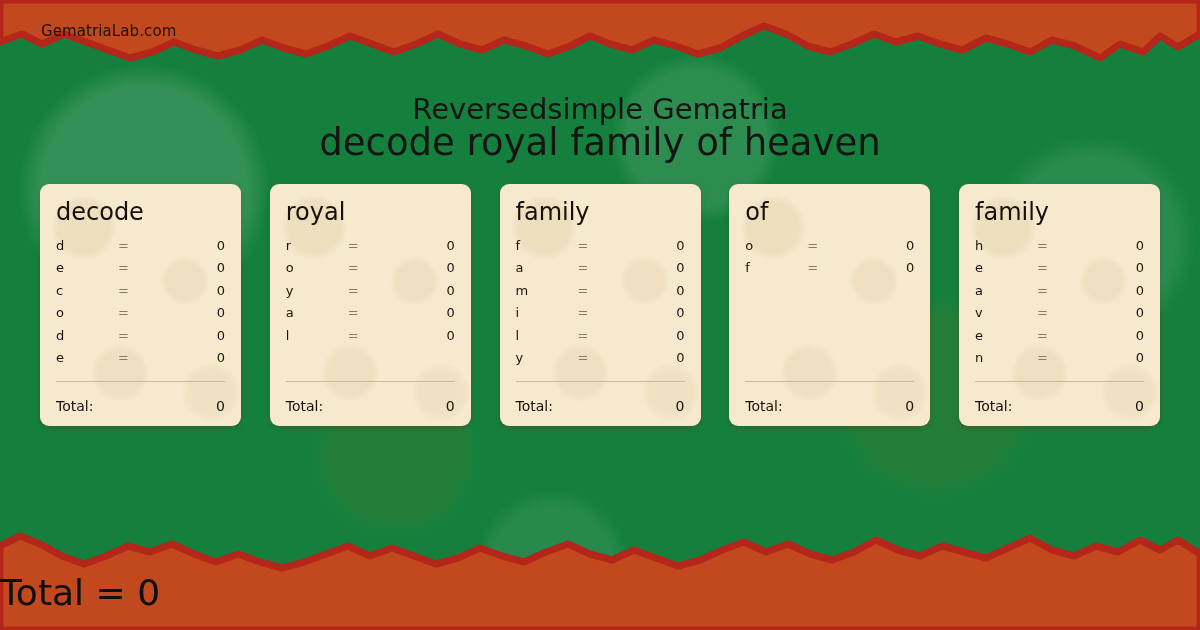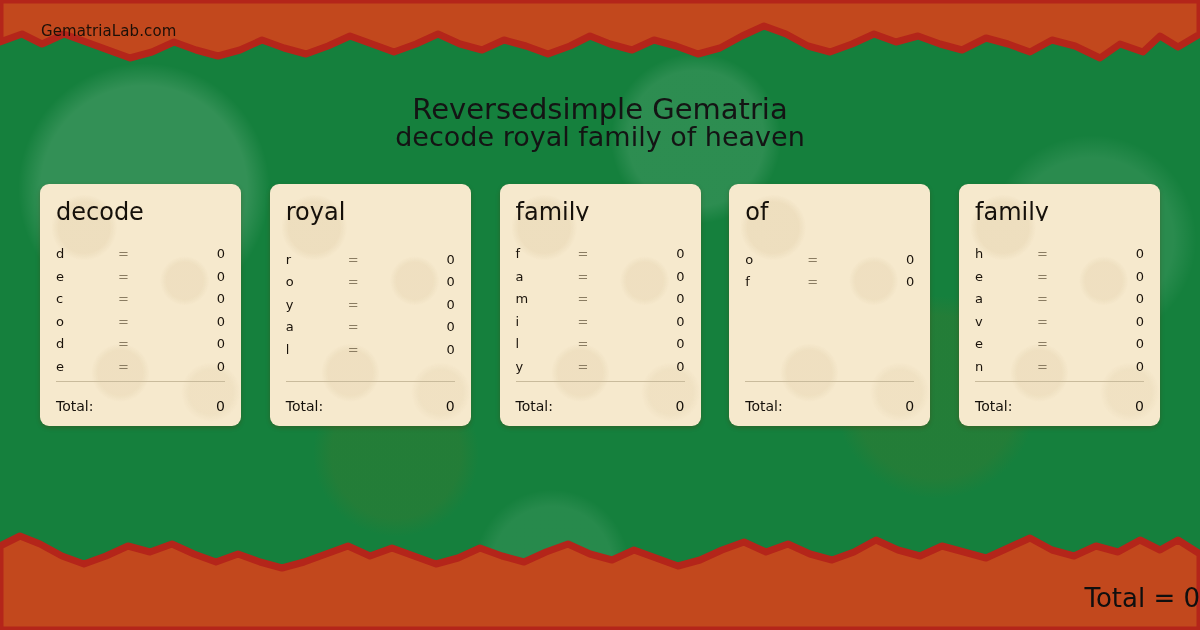--- a/index.html
+++ b/index.html
@@ -57,21 +57,21 @@
     text-align:center;
     font-size:29px;
     color:#141414;
     white-space:nowrap;
     margin-top:34px;
   }
   .subtitle{
     position:absolute; left:0; right:0; top:121px;
     z-index:5;
     text-align:center;
-    font-size:27px;
+    font-size:37px;
     color:#141414;
     white-space:nowrap;
   }
 
   #cards{
     position:absolute;
     left:40px; top:184px;
     width:1120px; height:242px;
     z-index:5;
     display:flex;
@@ -98,21 +98,21 @@
       radial-gradient(circle at 40% 78%, rgba(190,160,105,.12) 0 10%, rgba(0,0,0,0) 13%),
       radial-gradient(circle at 85% 86%, rgba(190,160,105,.10) 0 8%, rgba(0,0,0,0) 11%);
     pointer-events:none;
   }
 
   .card-word{
     position:relative; z-index:1;
     font-size:24px;
     color:#15100a;
     line-height:1.2;
-    margin-bottom:25px;
+    margin-bottom:11px;
     white-space:nowrap;
     overflow:hidden;
   }
 
   .letter-rows{
     position:relative; z-index:1;
     flex:1 1 auto;
   }
 
   .letter-row{
@@ -138,22 +138,22 @@
     align-items:baseline;
     font-size:14px;
   }
   .total-label{ color:#15100a;margin-top:7px; }
   .total-val{ margin-left:auto; text-align:right; color:#15100a; font-size:14px; }
 
   .grand-total{
     position:absolute;
     left:0; right:0; bottom:17px;
     z-index:6;
-    text-align:right;
-    font-size:26px;
+    text-align:left;
+    font-size:36px;
     color:#0f0f0f;
     white-space:nowrap;
     margin-top:17px;
   }
 </style>
 </head>
 <body>
 
 <div id="stage">
 

